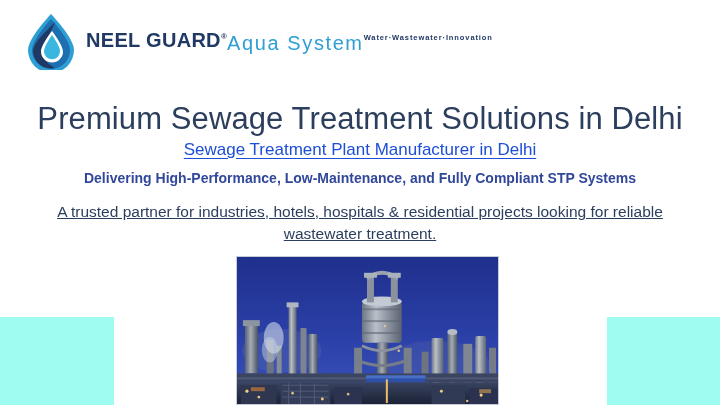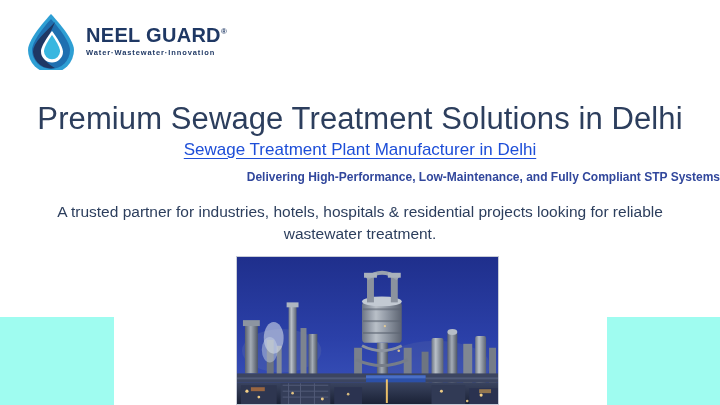--- a/index.html
+++ b/index.html
@@ -48,21 +48,20 @@
     align-items: center;
     gap: 8px;
   }
   .logo-mark {
     width: 54px;
     height: 58px;
     flex: none;
   }
   .logo-text {
     display: flex;
-    flex-direction: column;
     line-height: 1;
   }
   .logo-line1 {
     font-size: 20px;
     font-weight: bold;
     color: #1f3864;
     letter-spacing: 0.3px;
     position: relative;
     white-space: nowrap;
   }
@@ -112,36 +111,37 @@
     color: #1d4ed8;
     text-decoration: underline;
     text-underline-offset: 3px;
     white-space: nowrap;
   }
   .tagline {
     position: absolute;
     left: 0;
     right: 0;
     top: 170px;
-    text-align: right;
-    font-size: 12px;
+    text-align: center;
+    font-size: 14px;
     font-weight: bold;
     color: #31479c;
     white-space: nowrap;
   }
   .body-copy {
     position: absolute;
     left: 38px;
     right: 38px;
     top: 201px;
     text-align: center;
     font-size: 15.5px;
     font-weight: 400;
     color: #2c3e5d;
     line-height: 1.45;
+    text-decoration: underline;
   }
 
   
   .photo {
     position: absolute;
     left: 236px;
     top: 256px;
     width: 263px;
     height: 149px;
     overflow: hidden;
@@ -164,20 +164,21 @@
       <svg viewBox="0 0 54 58" xmlns="http://www.w3.org/2000/svg">
         <path d="M27 2 C27 2 4 26 4 38 A23 23 0 0 0 50 38 C50 26 27 2 27 2 Z" fill="#2e9fd4"></path>
         <path d="M27 7 C27 7 8 27.5 8 38 A19 19 0 0 0 46 38 C46 27.5 27 7 27 7 Z" fill="#1e6fb0"></path>
         <path d="M31 10 C22 20 9 30 9 40 A18 18 0 0 0 31 56 C20 50 16 42 20 33 C22.5 27 28 18 31 10 Z" fill="#1f3864"></path>
         <path d="M28 19 C28 19 17 33 17 39.5 A11 11 0 0 0 39 39.5 C39 33 28 19 28 19 Z" fill="#ffffff"></path>
         <path d="M28 23 C28 23 20 34 20 39.3 A8 8 0 0 0 36 39.3 C36 34 28 23 28 23 Z" fill="#39b7e0"></path>
       </svg>
     </div>
     <div class="logo-text">
       <div class="logo-line1"><span>NEEL GUARD</span><span class="logo-reg">®</span></div>
+      <div class="logo-line2">Aqua System</div>
       <div class="logo-line3">Water·Wastewater·Innovation</div>
     </div>
   </div>
 
   <div class="headline">Premium Sewage Treatment Solutions in Delhi</div>
   <div class="subheadline">Sewage Treatment Plant Manufacturer in Delhi</div>
   <div class="tagline">Delivering High-Performance, Low-Maintenance, and Fully Compliant STP Systems</div>
   <div class="body-copy">A trusted partner for industries, hotels, hospitals &amp; residential projects looking for reliable wastewater treatment.</div>
 
   <div class="photo">

